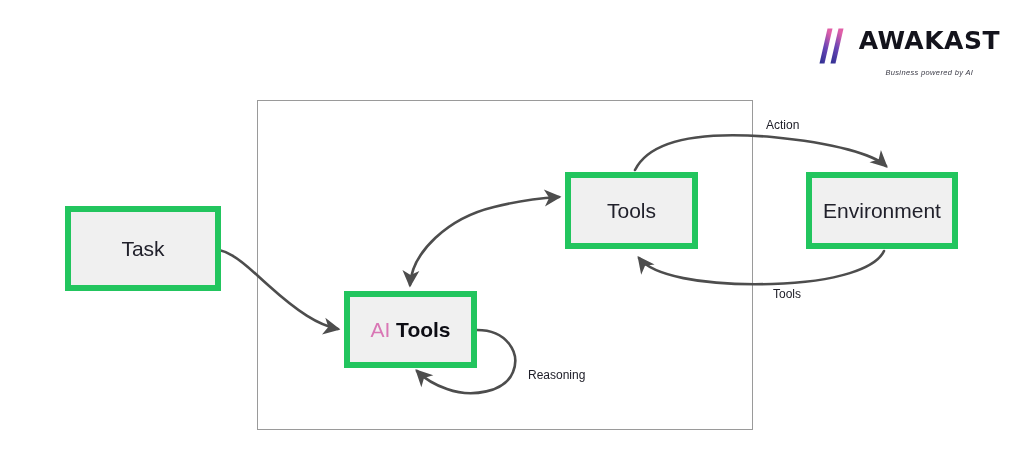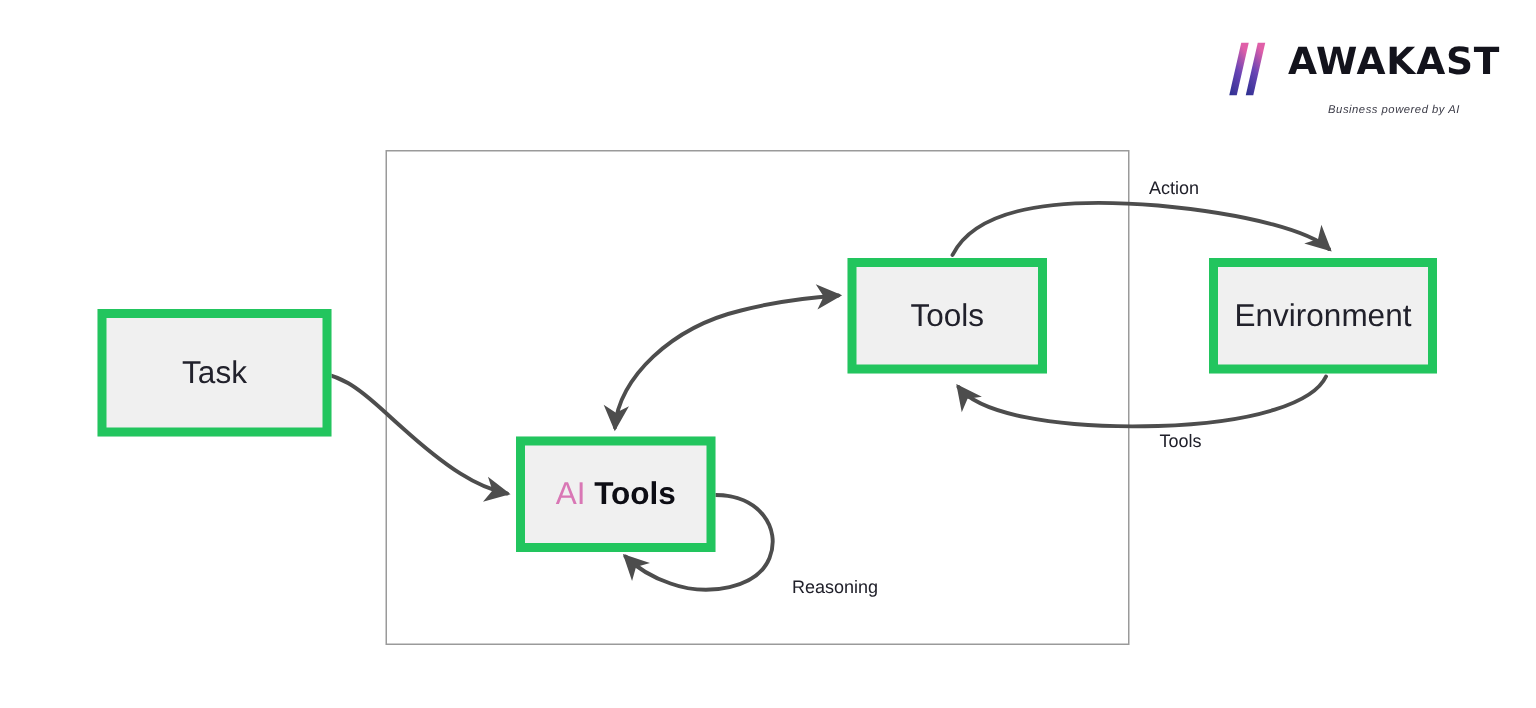--- a/index.html
+++ b/index.html
@@ -96,21 +96,21 @@
   
   .edge-label {
     position: absolute;
     font-size: 12px;
     color: #20202a;
     white-space: nowrap;
     z-index: 4;
   }
   #label-action    { left: 766px; top: 118px; }
   #label-result    { left: 773px; top: 287px; }
-  #label-reasoning { left: 528px; top: 368px; margin-top: 16px; }
+  #label-reasoning { left: 528px; top: 368px; }
 </style>
 </head>
 <body>
 
 <svg id="canvas" viewBox="0 0 1024 472" xmlns="http://www.w3.org/2000/svg">
   <defs>
     <marker id="arrow" viewBox="0 0 12 12" refX="9.5" refY="6" markerWidth="7.5" markerHeight="7.5" orient="auto-start-reverse">
       <path d="M 0.5 0.8 L 11 6 L 0.5 11.2 L 3.4 6 Z" fill="#4d4d4d"></path>
     </marker>
     <linearGradient id="logoGrad" x1="0" y1="1" x2="0.55" y2="0">

